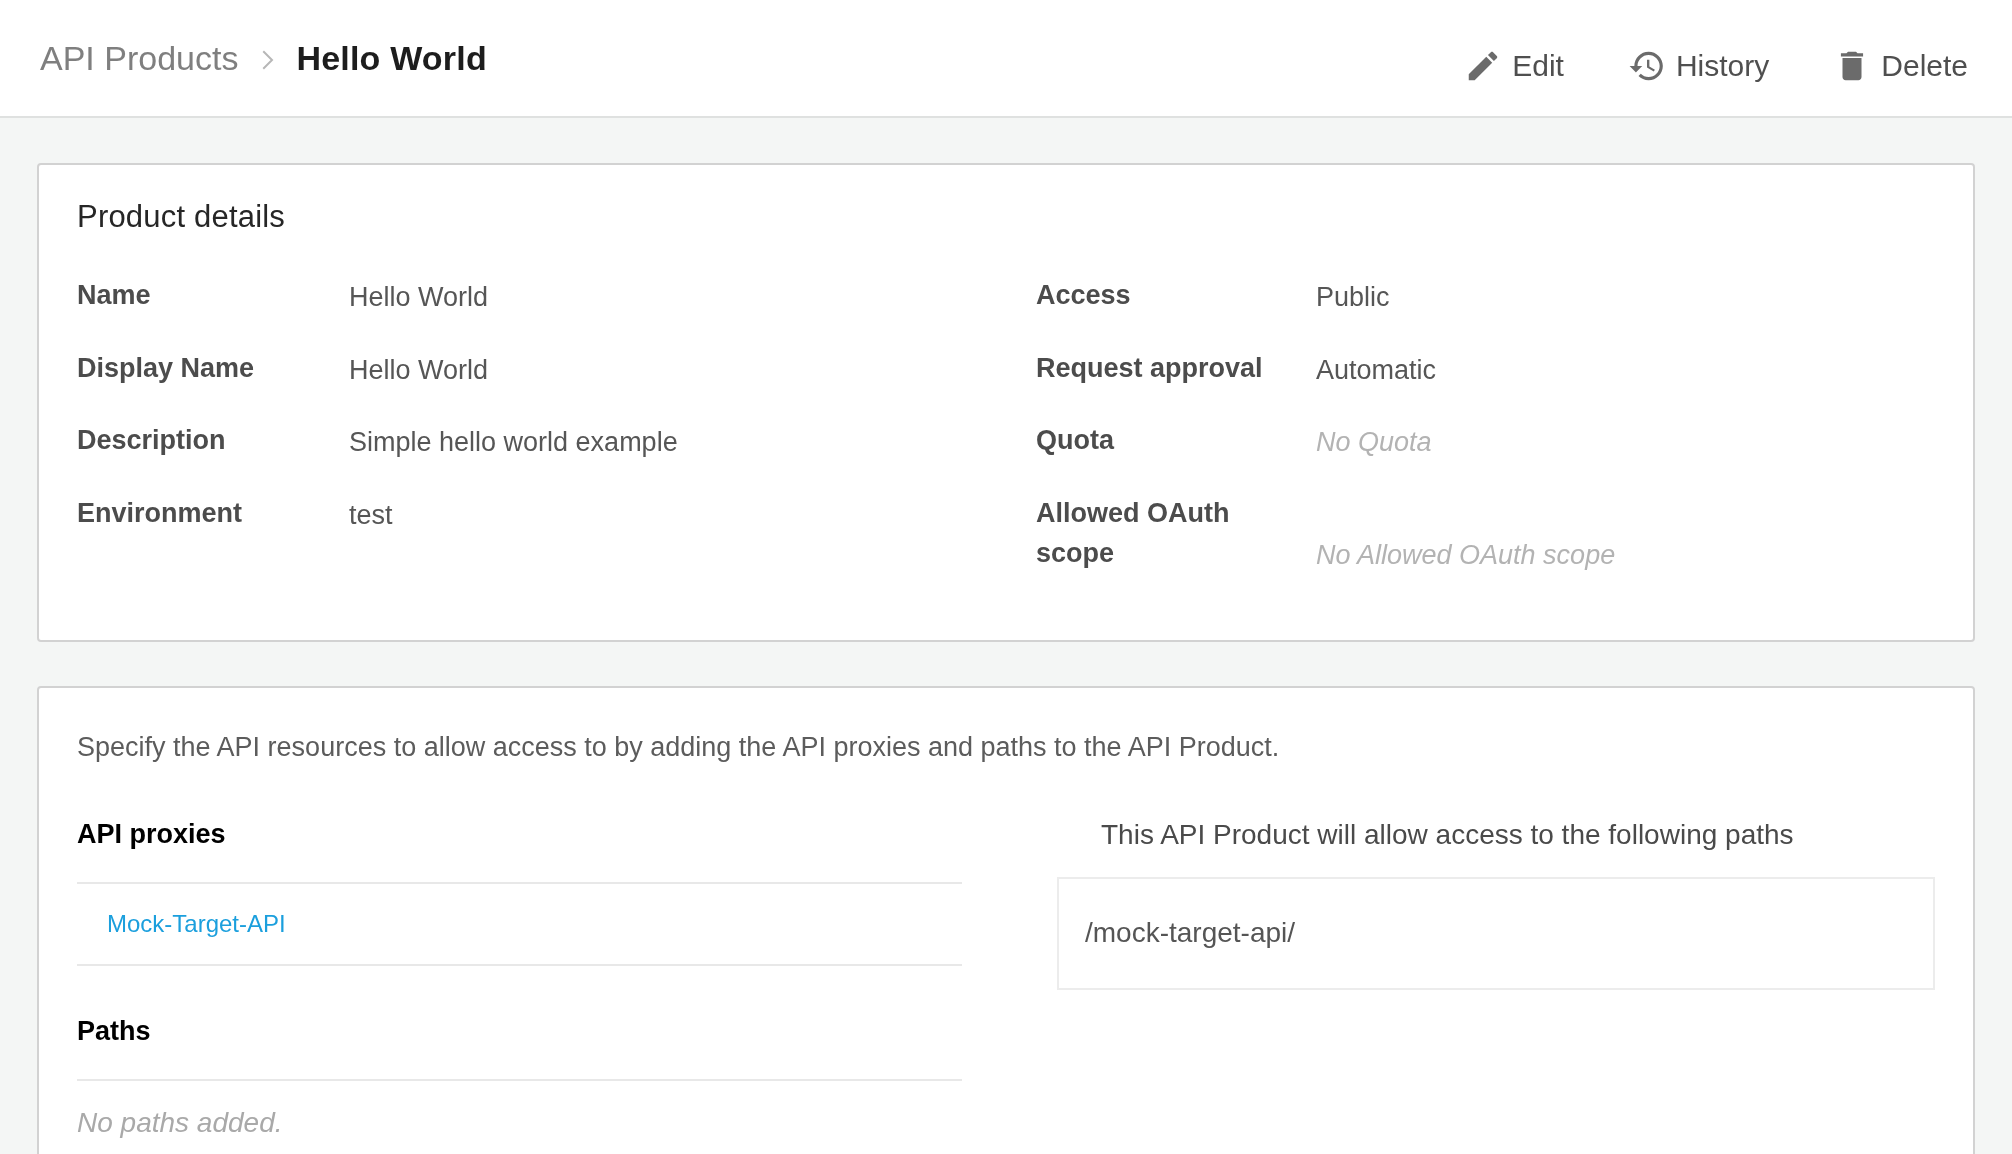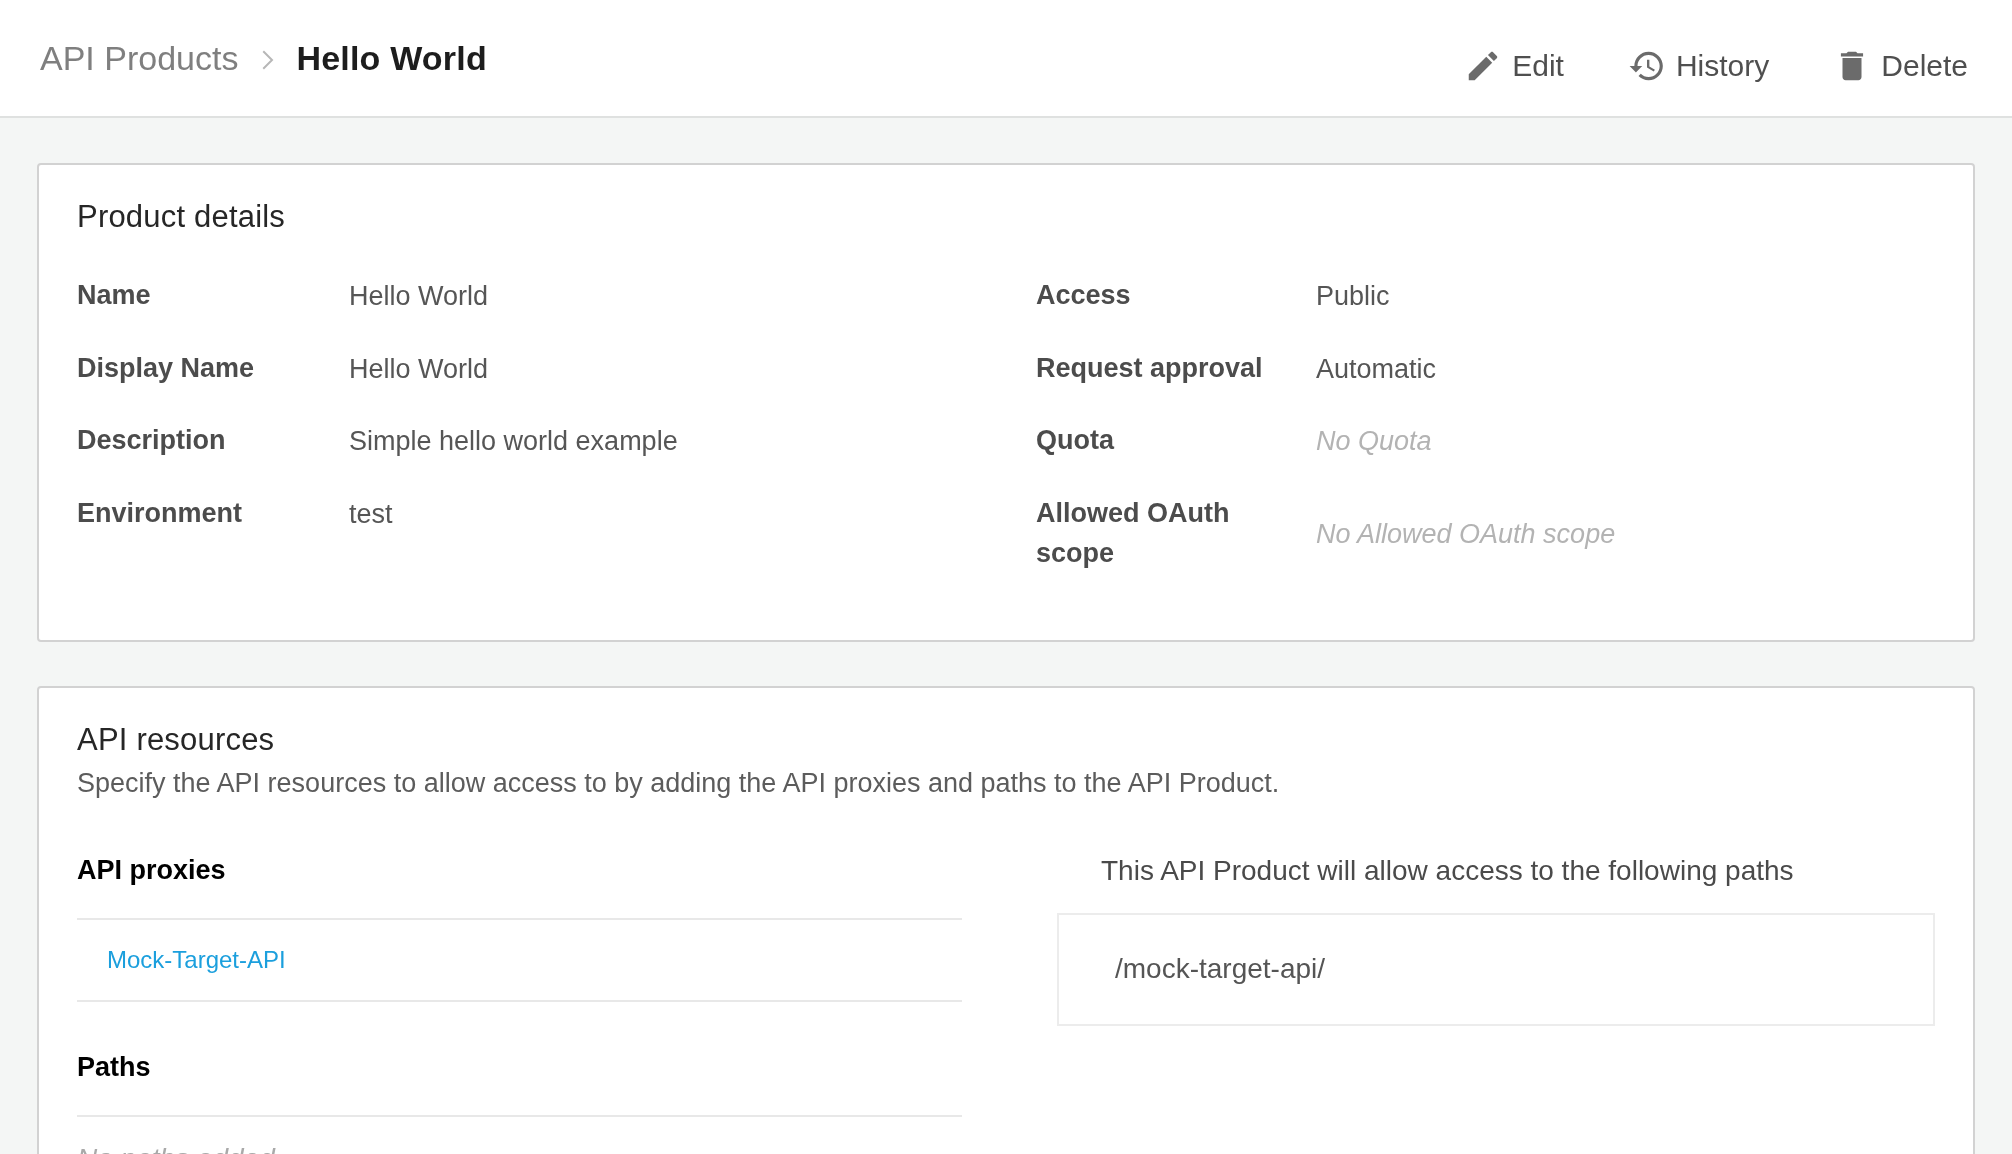--- a/index.html
+++ b/index.html
@@ -38,21 +38,21 @@
     border-radius: 4px;
     padding: 34px 38px;
   }
   .card-title { font-size: 31px; font-weight: 400; color: #262626; letter-spacing: 0.2px; }
 
   
   .details-grid {
     display: grid; grid-template-columns: 1fr 1fr; column-gap: 60px;
     margin-top: 40px;
   }
-  .field-row { display: flex; align-items: center; margin-bottom: 32px; }
+  .field-row { display: flex; align-items: flex-end; margin-bottom: 32px; }
   .field-label {
     font-size: 27px; font-weight: 700; color: #4c4c4c;
     line-height: 1.5; flex: none;
   }
   .col-left .field-label  { width: 272px; padding-right: 26px; }
   .col-right .field-label { width: 280px; padding-right: 28px; }
   .field-value { font-size: 27px; color: #565656; line-height: 1.3; padding-top: 3px; }
   .field-value.muted { color: #b3b3b3; font-style: italic; }
 
   
@@ -69,21 +69,21 @@
     font-size: 24px; color: var(--link, #1b9fdd);
     text-decoration: none; cursor: pointer;
   }
   .paths-heading { margin-top: 50px; margin-bottom: 22px; }
   .empty-text { margin-top: 26px; font-size: 28px; font-style: italic; color: #a9a9a9; }
 
   .allow-heading { font-size: 28px; color: #4a4a4a; margin-left: 44px; }
   .path-box {
     margin-top: 26px; height: 113px;
     border: 2px solid #ececec; background: #ffffff;
-    display: flex; align-items: center; padding-left: 56px;
+    display: flex; align-items: center; padding-left: 26px;
   }
   .path-value { font-size: 28px; color: #555555; }
 </style>
 </head>
 <body>
 
 <header class="topbar">
   <nav class="breadcrumb">
     <a class="crumb-parent">API Products</a>
     <svg class="crumb-chevron" viewBox="0 0 24 24">
@@ -154,21 +154,20 @@
         </div>
         <div class="field-row">
           <span class="field-label">Allowed OAuth scope</span>
           <span class="field-value muted">No Allowed OAuth scope</span>
         </div>
       </div>
     </div>
   </section>
 
   <section class="card">
-    <h2 class="card-title">API resources</h2>
     <p class="card-subtitle">Specify the API resources to allow access to by adding the API proxies and paths to the API Product.</p>
 
     <div class="resources-cols">
 
       <div class="res-left">
         <div class="list-heading">API proxies</div>
         <hr class="divider">
         <div class="proxy-item">
           <a class="proxy-link">Mock-Target-API</a>
         </div>

